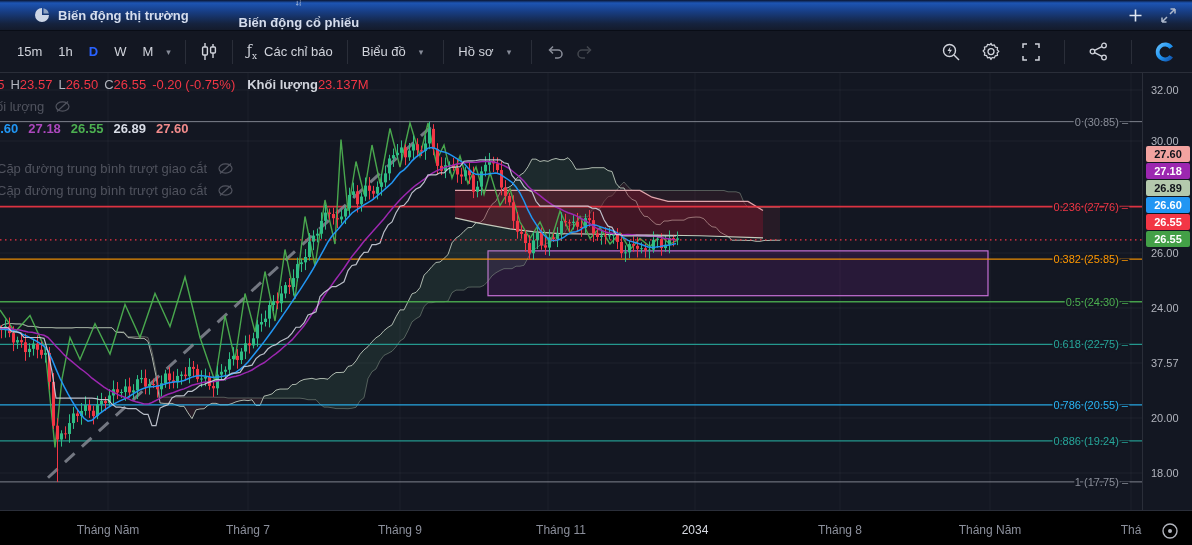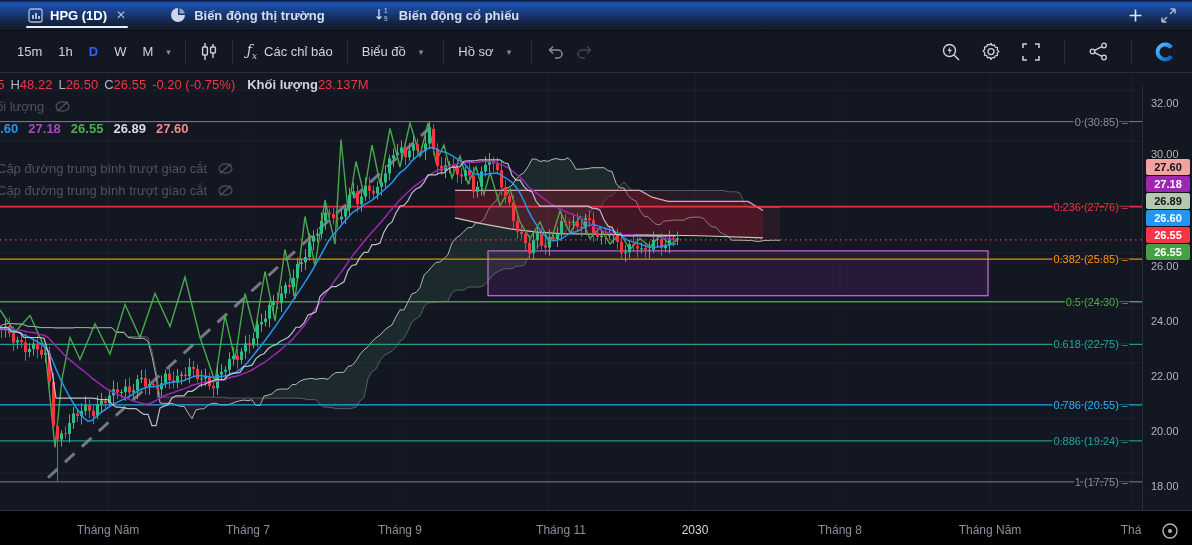--- a/index.html
+++ b/index.html
@@ -23,28 +23,28 @@
 
   
   #toolbar { position:absolute; left:0; top:31px; width:1192px; height:42px; background:#131722;
              border-bottom:1px solid #2a2e39; display:flex; align-items:center; color:#d1d4dc; }
   .tb-left { display:flex; gap:2px; padding-left:10px; }
   .tb-int { font-size:13px; color:#d1d4dc; padding:5px 7px; border-radius:3px; cursor:pointer; }
   .tb-int.active { color:#2962ff; font-weight:bold; }
   .tb-chev { font-size:9px; color:#868b98; padding:0 6px; }
   .tb-sep { width:1px; height:24px; background:#2a2e39; margin:0 8px; }
   .tb-btn { display:flex; align-items:center; gap:7px; font-size:13px; color:#d1d4dc; padding:5px 6px; cursor:pointer; }
-  .fx { font-style:italic; font-family:"DejaVu Serif", serif; font-size:14px; color:#d1d4dc; }
+  .fx { font-family:"DejaVu Serif", serif; font-size:14px; color:#d1d4dc; }
   .tb-right { margin-left:auto; display:flex; align-items:center; gap:10px; padding-right:12px; }
   .tb-icon { display:flex; align-items:center; justify-content:center; width:30px; height:30px; cursor:pointer; }
 
   
   #chart { position:absolute; left:0; top:73px; width:1192px; height:472px; background:#131722; }
   #pane-svg { position:absolute; left:0; top:0; }
-  #price-axis { position:absolute; left:1142px; top:13px; width:50px; height:437px;
+  #price-axis { position:absolute; left:1142px; top:0; width:50px; height:437px;
                 border-left:1px solid #2a2e39; background:#131722; }
   .tick { position:absolute; left:8px; font-size:11px; color:#b2b5be; }
   .badge { position:absolute; left:3px; width:44px; height:16px; border-radius:2px; font-size:11px;
            font-weight:bold; display:flex; align-items:center; justify-content:center; }
   #time-axis { position:absolute; left:0; top:437px; width:1192px; height:35px;
                border-top:1px solid #2a2e39; background:#000000; }
   .tlab { position:absolute; top:12px; transform:translateX(-50%); font-size:12px; color:#8b8f9b; white-space:nowrap; }
   .tlab.bright { color:#d8dbe3; }
   #axis-target { position:absolute; right:12px; top:10px; }
 
@@ -57,39 +57,28 @@
   .lg-vals { margin-left:-7px; gap:10px; font-weight:bold; }
   .lg-hidden { color:#50535e; margin-left:-3px; }
   .gap-row { height:18px; }
   .eye { margin-left:4px; }
 </style>
 </head>
 <body>
 <div id="app">
 
 <div id="tabbar">
-  <div class="tab active" style="margin-left:18px;">
-    <svg width="15" height="15" viewBox="0 0 15 15">
-          <rect x="1" y="1" width="13" height="13" rx="2" fill="none" stroke="#a9bcd9" stroke-width="1.3"></rect>
-          <rect x="4" y="7" width="2" height="4" fill="#a9bcd9"></rect>
-          <rect x="7" y="5" width="2" height="6" fill="#a9bcd9"></rect>
-          <rect x="10" y="8" width="2" height="3" fill="#a9bcd9"></rect>
-        </svg>
-    <span class="tlabel">HPG (1D)</span>
-    <span class="tab-close">✕</span>
-    <span class="underline"></span>
-  </div>
   <div class="bar-item" style="margin-left:22px;">
     <svg width="16" height="16" viewBox="0 0 16 16">
           <path d="M8 1 A7 7 0 1 0 15 8 L8 8 Z" fill="#cdd6e6"></path>
           <path d="M9.5 1.2 A7 7 0 0 1 14.8 6.5 L9.5 6.5 Z" fill="#8fa3c2"></path>
         </svg>
     <span class="tlabel">Biến động thị trường</span>
   </div>
-  <div class="bar-item" style="margin-left:26px;">
+  <div class="bar-item" style="margin-left:26px;flex-direction:column;">
     <svg width="16" height="16" viewBox="0 0 16 16">
           <path d="M4 2 v10 M4 12 l-2.4-2.6 M4 12 l2.4-2.6" stroke="#cdd6e6" stroke-width="1.4" fill="none"></path>
           <text x="9" y="6.4" font-size="6.4" fill="#cdd6e6" font-family="Liberation Sans">1</text>
           <text x="9" y="14" font-size="6.4" fill="#cdd6e6" font-family="Liberation Sans">9</text>
         </svg>
     <span class="tlabel">Biến động cổ phiếu</span>
   </div>
   <div id="tabbar-right">
     <svg width="15" height="15" viewBox="0 0 15 15">
           <path d="M7.5 1.5 v12 M1.5 7.5 h12" stroke="#dfe6f2" stroke-width="1.6"></path>
@@ -822,50 +811,50 @@
         <polyline fill="none" stroke="#9c27b0" stroke-width="1.5" points="-104,253.50000000000003 -100,250.8241989766707 -96,251.94879097295853 -92,252.40486401329738 -88,251.45653156397492 -84,251.7829263247372 -80,252.7525199198525 -76,252.7715267893654 -72,252.97038100699967 -68,253.79206982590486 -64,253.9604675590919 -60,253.74141909068894 -56,254.00604399303054 -52,254.06515278475177 -48,253.67138365555917 -44,253.67864829321283 -40,253.90252200783385 -36,253.78074474019144 -32,253.844729831104 -28,254.25367106194537 -24,254.37427427948495 -20,254.36954922540878 -16,254.63793685773905 -12,254.73434058157358 -8,254.55208372592185 -4,254.63082643630054 0,254.99120792217045 4,254.95710181344643 8,255.2099844558052 12,256.08187383005713 16,256.6289795768861 20,257.05754278040115 24,258.10291797355126 28,258.95401892806956 32,259.3320286465641 36,260.17610803908593 40,261.39767266722436 44,262.30859455595885 48,264.4674615424648 52,268.6496222945098 56,273.1593589157149 60,277.2740561143605 64,281.644336198746 68,285.4473223511161 72,288.584440203722 76,292.0322159597464 80,295.3790943854162 84,298.2345078137807 88,301.46512209491806 92,305.1824833778142 96,308.2142618425078 100,311.0431885388877 104,314.11479697741163 108,316.6107447011795 112,318.48235024128445 116,320.579216418708 120,322.56920161481 124,323.94546671237975 128,325.68840676849004 132,327.5590051026203 136,328.73866675856806 140,329.6616053697876 144,331.0090161229308 148,331.09733898157424 152,329.467901835412 156,327.457953370685 160,325.4539635440707 164,323.0339582907469 168,321.32129720094116 172,320.0771892938861 176,318.4739425348726 180,317.01999155688173 184,315.8701512566452 188,314.11870502879543 192,312.2309459187988 196,311.22554072324743 200,310.3312480984089 204,309.2827271900263 208,308.90165772758405 212,308.8647820002033 216,308.14819716804357 220,307.3369201100933 224,306.6686784419147 228,305.33467186200266 232,303.9538048173002 236,303.1866761189301 240,302.12969984114727 244,300.3955195508469 248,298.85250695014173 252,296.98662207001723 256,294.3940448169299 260,291.9448669244782 264,289.75278337317934 268,286.7433902413275 272,283.4955254521072 276,280.59113447827775 280,277.3460890281067 284,273.7041572929592 288,270.505535013859 292,266.8721573833193 296,262.27040449291263 300,257.6234177260738 304,252.82550443468915 308,247.05164583460035 312,240.94306013745833 316,235.30775054272053 320,229.27191151577205 324,222.98534297220624 328,217.18228898836043 332,211.67519284332036 336,206.0491112202265 340,200.65079828586627 344,195.25242563364515 348,189.23276807608966 352,183.35284283085952 356,178.5443644661388 360,173.52679574814337 364,168.2034561198764 368,163.63608398761286 372,159.33714700405284 376,154.67950234091126 380,150.2363213888669 384,145.76574609134963 388,140.62517138159518 392,135.70687327299012 396,131.25647558918496 400,126.65934461943398 404,122.67421279116773 408,119.03053222083425 412,115.3739272629718 416,112.03417461229672 420,109.24157419174405 424,106.47713786936842 428,103.07229434685321 432,100.30201195252297 436,98.160351458038 440,96.32866824502922 444,94.60349826984334 448,93.39268913470316 452,92.46243123854963 456,91.27187198120227 460,90.46968445127268 464,89.85904616865638 468,89.23571476508637 472,89.15815931337642 476,89.15103801958773 480,88.71063961797412 484,88.36671912708303 488,88.47210991310659 492,88.80434480563835 496,89.49288979839584 500,91.09858801887094 504,92.64118834192159 508,94.71326000196802 512,97.77682732265085 516,101.03634566076559 520,104.35069386859684 524,108.33449449447575 528,113.30971584533418 532,116.96511440579319 536,119.6390055481981 540,122.62024041651783 544,125.91598232448348 548,128.82018683364151 552,131.65605256631628 556,134.0146593607447 560,135.79607372938978 564,137.87532088563552 568,139.78705819658444 572,140.98522901660104 576,142.58867796720654 580,144.85833103488375 584,146.9902575394736 588,149.35228364337834 592,152.15443278894733 596,154.8337317252884 600,156.7530031490284 604,158.36887975341975 608,159.6902561641027 612,160.24789501468035 616,160.65443271725385 620,161.42576357594365 624,161.79550942221826 628,161.42927183956064 632,161.65062725144801 636,162.2908829949466 640,162.40585568465252 644,162.51670302633175 648,163.01108717541342 652,163.0403171847828 656,163.26574445008305 660,164.34614538886242 664,165.24252858492693 668,165.8426213757936 672,166.56734719666892 676,167.0316098124714"></polyline>
         <polyline fill="none" stroke="#cdd2dc" stroke-width="1.2" opacity="0.9" points="-104,253.50000000000003 -100,251.30428758270705 -96,250.5541305635504 -92,250.5541305635504 -88,250.92401477343822 -84,250.92401477343822 -80,251.79512335286665 -76,253.37357936529014 -72,253.37357936529014 -68,253.71327670029024 -64,254.54782651965917 -60,254.54782651965917 -56,254.54782651965917 -52,254.54782651965917 -48,254.54782651965917 -44,254.54782651965917 -40,254.54782651965917 -36,254.54782651965917 -32,254.54782651965917 -28,254.54782651965917 -24,254.54782651965917 -20,254.54782651965917 -16,254.54782651965917 -12,254.54782651965917 -8,254.54782651965917 -4,254.54782651965917 0,254.54782651965917 4,254.54782651965917 8,254.6629008838897 12,258.86781342912354 16,258.86781342912354 20,259.6276006896737 24,264.4861043862444 28,264.4861043862444 32,264.4861043862444 36,264.4861043862444 40,264.4861043862444 44,265.37272008884486 48,278.9580497501334 52,298.56442378396014 56,325.20078165633186 60,325.20078165633186 64,325.20078165633186 68,325.20078165633186 72,325.20078165633186 76,325.20078165633186 80,325.20078165633186 84,325.20078165633186 88,325.20078165633186 92,325.20078165633186 96,325.68853568757856 100,326.71017174041964 104,326.71017174041964 108,326.71017174041964 112,331.10057310170714 116,334.13657627206595 120,334.13657627206595 124,334.75747551777886 128,335.5827020889019 132,335.5827020889019 136,335.5827020889019 140,338.7147706843766 144,341.4211988232858 148,341.4211988232858 152,352.6853966977532 156,352.6853966977532 160,335.04549766974793 164,333.1151027115084 168,331.82467222349027 172,324.9374863909678 176,322.81664433615845 180,322.81664433615845 184,322.68383741536843 188,318.33809627503445 192,318.33809627503445 196,315.68986257923984 200,312.28805921447196 204,311.4798628663376 208,309.6546943177298 212,308.17118209363457 216,306.5285390878507 220,306.5285390878507 224,306.5285390878507 228,302.64458220009925 232,300.062387510368 236,300.04333028519363 240,299.36874144636613 244,293.61452656941935 248,293.1524746470694 252,292.177138510155 256,285.66382121249455 260,282.2902054667142 264,280.70219023352706 268,275.7814993708163 272,273.02741282201737 276,271.6728334245852 280,268.4693117273597 284,266.5082998768683 288,264.4914451542237 292,260.10668243067903 296,254.26188022519347 300,254.26188022519347 304,249.9940208643374 308,241.99528078010158 312,240.6048400785344 316,238.80046887352282 320,223.46331688103726 324,219.5555589396029 328,216.86175410005384 332,213.6292952654241 336,213.6292952654241 340,211.31367336848243 344,208.8229374790436 348,197.59868333038347 352,192.5006254669404 356,191.61249768153183 360,184.15522243470122 364,179.4494799134992 368,179.2691532673387 372,171.6032363273225 376,171.6032363273225 380,169.9339917881609 384,158.9008126562564 388,152.0844472860056 392,148.98032452251923 396,139.72577326356924 400,133.23658519816905 404,132.28208285733058 408,127.5396719387632 412,119.83285092308736 416,115.94907857008582 420,114.15856259448674 424,109.44096149106537 428,101.85172242732362 432,101.85172242732362 436,101.85172242732362 440,99.83119703154262 444,99.83119703154262 448,96.06709552379672 452,94.06999026158903 456,94.06999026158903 460,93.62148599860147 464,88.26601245242804 468,87.78077661790883 472,87.78077661790883 476,87.50761590068026 480,86.87078265832197 484,86.87078265832197 488,86.87078265832197 492,86.87078265832197 496,86.87078265832197 500,86.87078265832197 504,89.73277334886896 508,90.66194011720863 512,102.43500008962818 516,107.1686644927665 520,107.17686321939215 524,113.72997833384744 528,117.34136277228174 532,118.79818480090235 536,128.30489487087718 540,133.1647305010788 544,133.1647305010788 548,133.1647305010788 552,133.1647305010788 556,133.1647305010788 560,133.1647305010788 564,133.1647305010788 568,133.1647305010788 572,133.1647305010788 576,133.1647305010788 580,133.1647305010788 584,133.1647305010788 588,133.1647305010788 592,135.07515036977043 596,135.39906708961962 600,137.35836331882714 604,146.7726573070101 608,153.15850094482073 612,154.32394860335074 616,161.69216427991364 620,161.69216427991364 624,162.96016874260278 628,162.96016874260278 632,162.96016874260278 636,162.96016874260278 640,162.96016874260278 644,162.96016874260278 648,162.96016874260278 652,162.96016874260278 656,162.96016874260278 660,162.96016874260278 664,162.96016874260278 668,162.96016874260278 672,162.96016874260278 676,162.96016874260278"></polyline>
         <line x1="0" y1="166.87499999999997" x2="1142" y2="166.87499999999997" stroke="#f23645" stroke-width="1.4" stroke-dasharray="1.5 3.5"></line>
       </svg>
 
   <div id="price-axis">
         <span class="tick" style="top: 11px;">32.00</span>
         <span class="tick" style="top: 62px;">30.00</span>
         <span class="tick" style="top: 174px;">26.00</span>
         <span class="tick" style="top: 229px;">24.00</span>
-        <span class="tick" style="top: 284px;">22.00</span>
+        <span class="tick" style="top: 284px;">37.57</span>
         <span class="tick" style="top: 339px;">20.00</span>
         <span class="tick" style="top: 394px;">18.00</span>
         <div class="badge" style="top: 73px; background: rgb(242, 163, 160); color: rgb(16, 19, 26);">27.60</div>
         <div class="badge" style="top: 90px; background: rgb(156, 39, 176); color: rgb(255, 255, 255);">27.18</div>
         <div class="badge" style="top: 107px; background: rgb(180, 201, 173); color: rgb(16, 19, 26);">26.89</div>
         <div class="badge" style="top: 124px; background: rgb(33, 150, 243); color: rgb(255, 255, 255);">26.60</div>
         <div class="badge" style="top: 141px; background: rgb(242, 54, 69); color: rgb(255, 255, 255);">26.55</div>
         <div class="badge" style="top: 158px; background: rgb(67, 160, 71); color: rgb(255, 255, 255);">26.55</div>
       </div>
 
   <div id="time-axis">
     <svg id="axis-target" width="20" height="20" viewBox="0 0 20 20">
           <circle cx="10" cy="10" r="7" stroke="#b2b5be" stroke-width="1.4" fill="none"></circle>
           <circle cx="10" cy="10" r="2" fill="#b2b5be"></circle>
         </svg>
   <span class="tlab" style="left: 108px;">Tháng Năm</span>
         <span class="tlab" style="left: 248px;">Tháng 7</span>
         <span class="tlab" style="left: 400px;">Tháng 9</span>
         <span class="tlab" style="left: 548px; margin-left: 13px;">Tháng 11</span>
-        <span class="tlab bright" style="left: 695px;">2030</span>
+        <span class="tlab bright" style="left: 695px;">2034</span>
         <span class="tlab" style="left: 840px;">Tháng 8</span>
         <span class="tlab" style="left: 990px;">Tháng Năm</span>
         <span class="tlab" style="left: 1131px;">Thá</span>
       </div>
 
   <div id="legend">
     <div class="lg-row lg-row1">
       <span class="red">85</span>
-      <span><span class="grey">H</span><span class="red">48.22</span></span>
+      <span><span class="grey">H</span><span class="red">23.57</span></span>
       <span><span class="grey">L</span><span class="red">26.50</span></span>
       <span><span class="grey">C</span><span class="red">26.55</span></span>
       <span class="red">-0.20 (-0.75%)</span>
       <span style="margin-left:6px;"><span class="white" style="font-weight:bold;">Khối lượng</span><span class="red">23.137M</span></span>
     </div>
     <div class="lg-row" style="margin-left:-4px;">
       <span class="dim">ối lượng</span>
       <svg class="eye" width="17" height="13" viewBox="0 0 17 13">
             <ellipse cx="8.5" cy="6.5" rx="6.5" ry="4.6" stroke="#50535e" stroke-width="1.2" fill="none"></ellipse>
             <line x1="3" y1="11.5" x2="14" y2="1.5" stroke="#50535e" stroke-width="1.2"></line>

